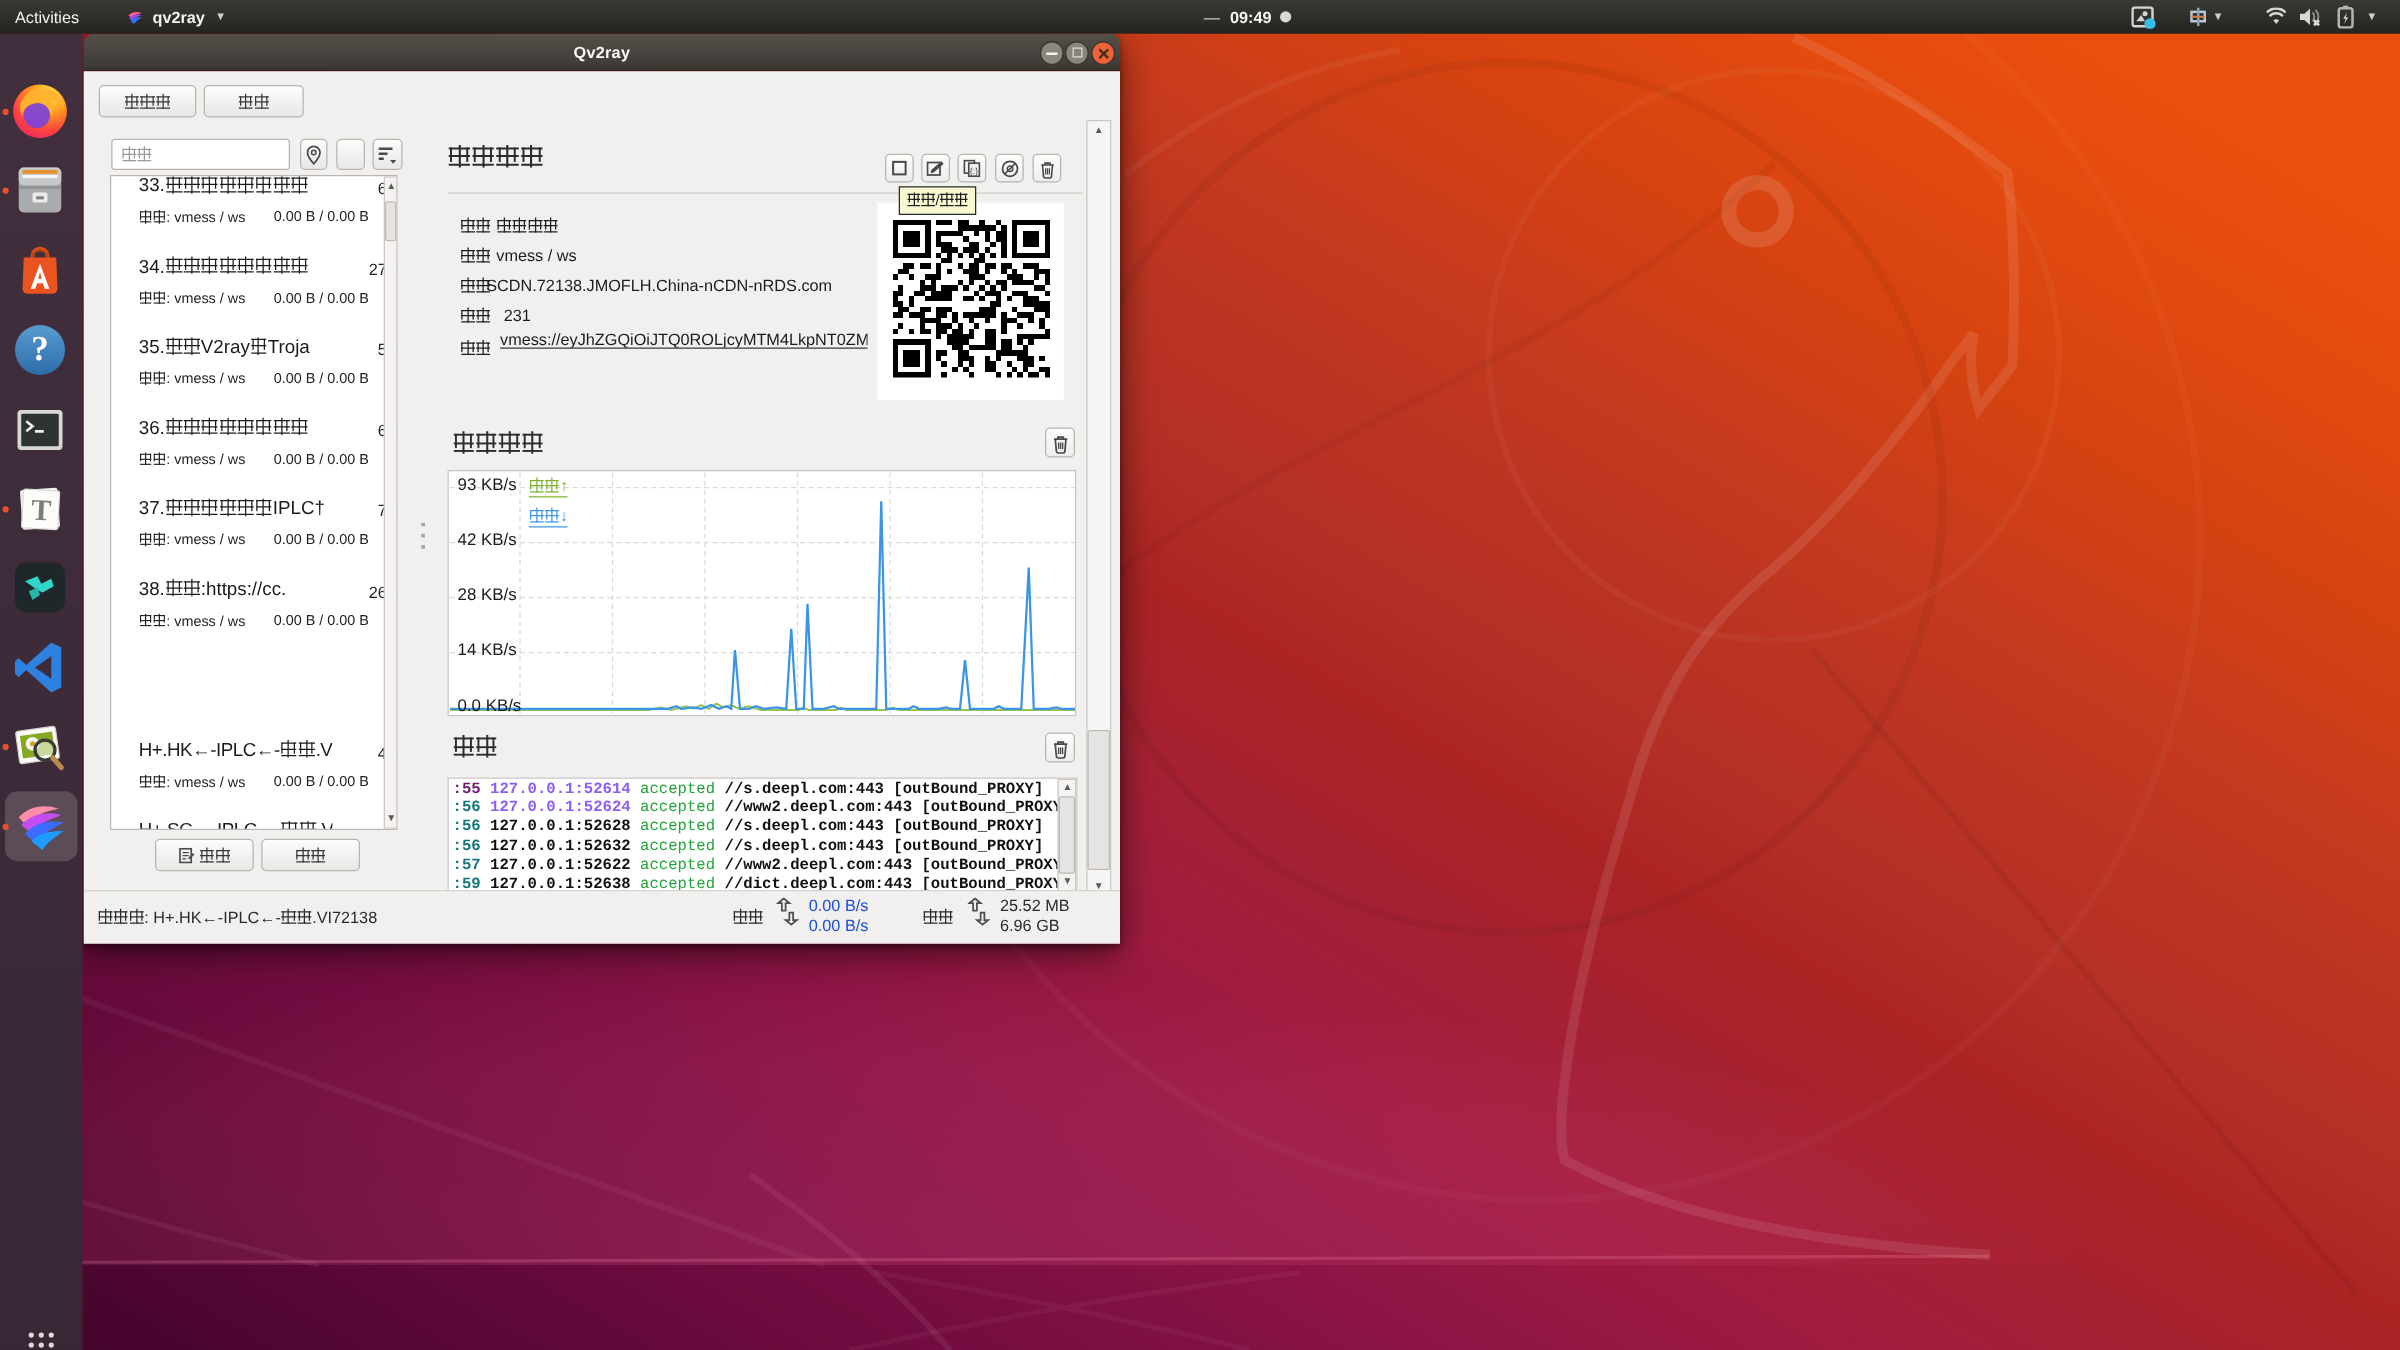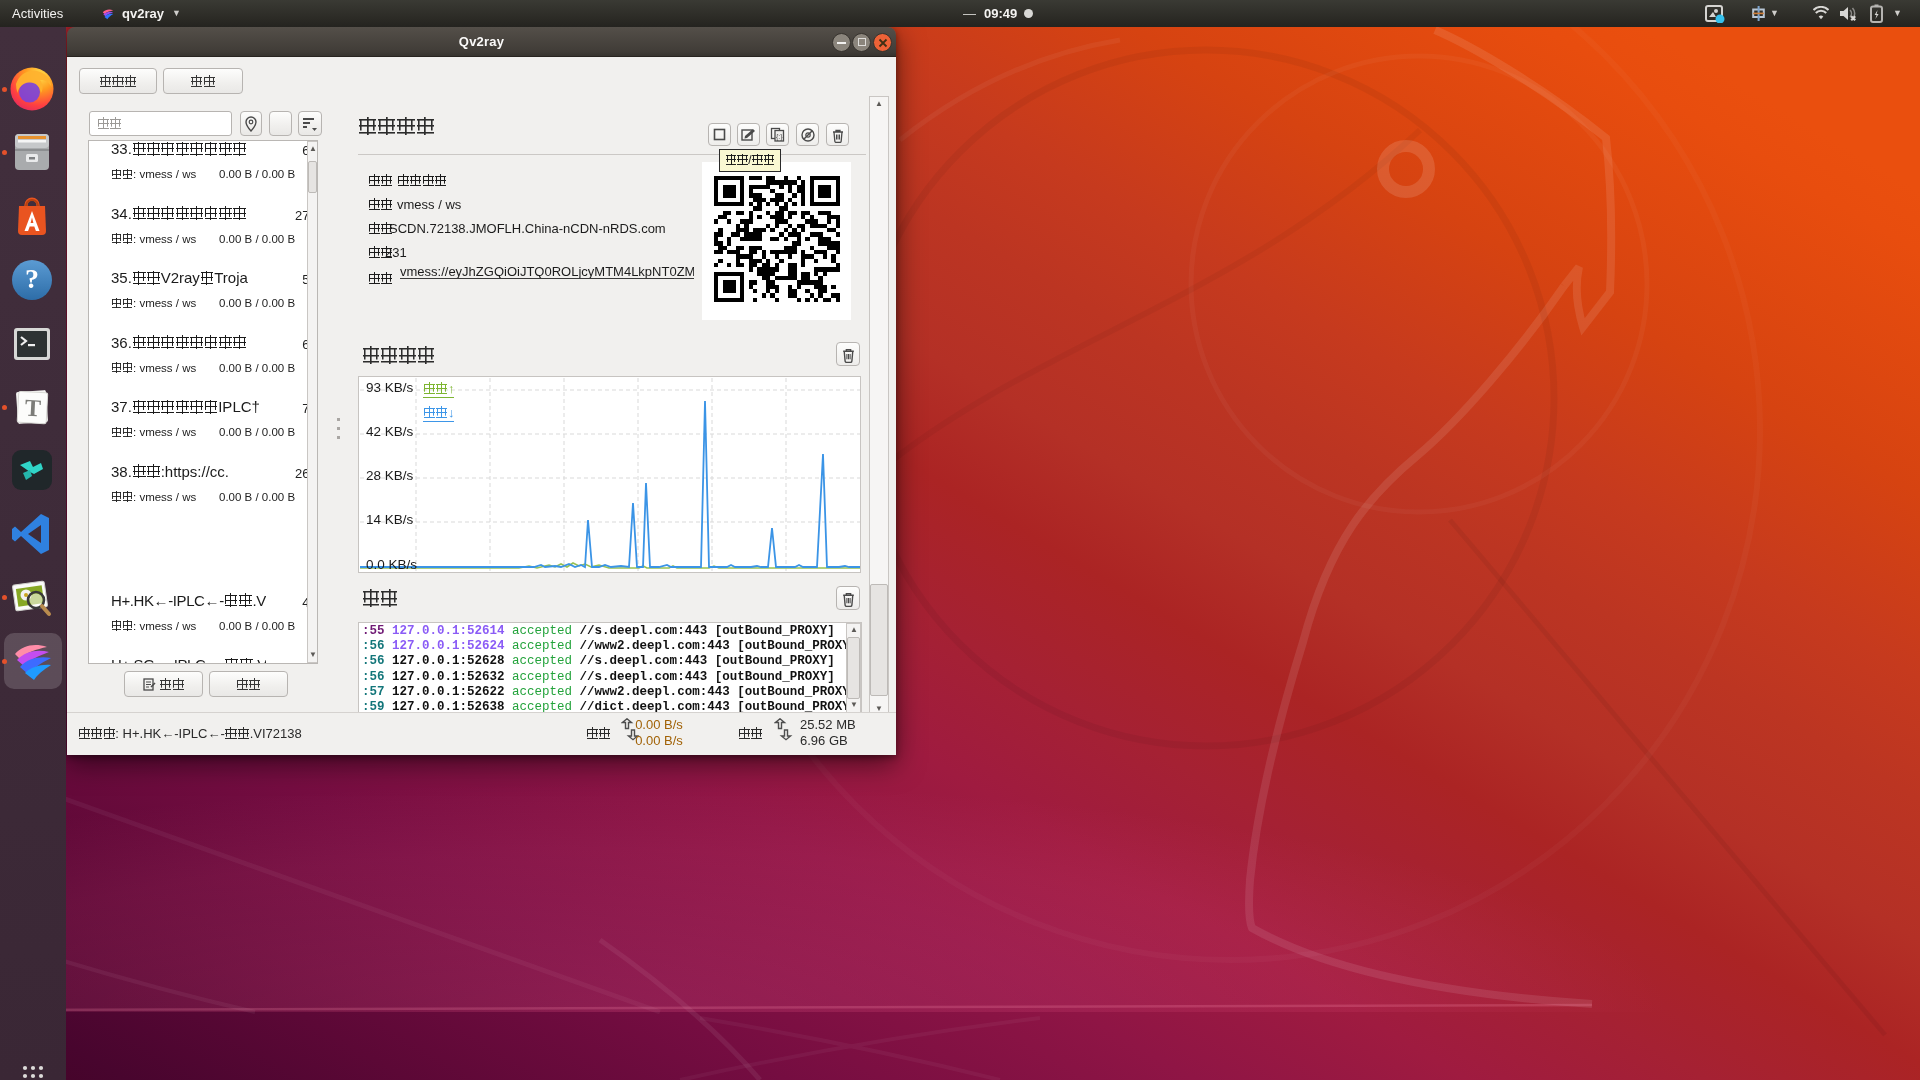--- a/index.html
+++ b/index.html
@@ -327,21 +327,21 @@
           <path d="M5.5 6.5 v5 M7 6.5 v5 M8.5 6.5 v5" stroke="#4a4a4a" stroke-width="1"></path>
         </svg></div>
       <div class="a" style="left:291px;top:97px;width:508px;height:1px;background:#cbc8c5"></div>
       <div class="row lab" style="left:301px;top:116px"><i class="z"></i><i class="z"></i></div>
       <div class="row" style="left:330px;top:116px"><i class="z"></i><i class="z"></i><i class="z"></i><i class="z"></i></div>
       <div class="row lab" style="left:301px;top:140px"><i class="z"></i><i class="z"></i></div>
       <div class="row" style="left:330px;top:140px">vmess / ws</div>
       <div class="row lab" style="left:301px;top:164px"><i class="z"></i><i class="z"></i></div>
       <div class="row" style="left:322px;top:164px">SCDN.72138.JMOFLH.China-nCDN-nRDS.com</div>
       <div class="row lab" style="left:301px;top:188px"><i class="z"></i><i class="z"></i></div>
-      <div class="row" style="left:318px;top:188px">231</div>
+      <div class="row" style="left:336px;top:188px">231</div>
       <div class="row lab" style="left:301px;top:214px"><i class="z"></i><i class="z"></i></div>
       <div class="row" style="left:333px;top:207px;width:294px;overflow:hidden;border-bottom:1px solid #3a3a3a;height:15px;line-height:15px">vmess://eyJhZGQiOiJTQ0ROLjcyMTM4LkpNT0ZMS0wh</div>
       <div class="a" style="left:635px;top:105px;width:149px;height:158px;background:#fff"></div>
 <svg class="a" style="left:647px;top:119px" width="126" height="126" viewBox="0 0 29 29" shape-rendering="crispEdges">
         <path d="M0 0h7v1H0zM8 0h3v1H8zM12 0h2v1H12zM16 0h1v1H16zM19 0h1v1H19zM22 0h7v1H22zM0 1h1v1H0zM6 1h1v1H6zM12 1h7v1H12zM20 1h1v1H20zM22 1h1v1H22zM28 1h1v1H28zM0 2h1v1H0zM2 2h3v1H2zM6 2h1v1H6zM8 2h5v1H8zM15 2h1v1H15zM17 2h1v1H17zM19 2h2v1H19zM22 2h1v1H22zM24 2h3v1H24zM28 2h1v1H28zM0 3h1v1H0zM2 3h3v1H2zM6 3h1v1H6zM8 3h1v1H8zM13 3h1v1H13zM17 3h1v1H17zM19 3h2v1H19zM22 3h1v1H22zM24 3h3v1H24zM28 3h1v1H28zM0 4h1v1H0zM2 4h3v1H2zM6 4h1v1H6zM8 4h3v1H8zM14 4h2v1H14zM18 4h1v1H18zM20 4h1v1H20zM22 4h1v1H22zM24 4h3v1H24zM28 4h1v1H28zM0 5h1v1H0zM6 5h1v1H6zM9 5h3v1H9zM13 5h3v1H13zM17 5h1v1H17zM20 5h1v1H20zM22 5h1v1H22zM28 5h1v1H28zM0 6h7v1H0zM8 6h1v1H8zM10 6h1v1H10zM12 6h1v1H12zM14 6h1v1H14zM16 6h1v1H16zM18 6h1v1H18zM20 6h1v1H20zM22 6h7v1H22zM9 7h2v1H9zM15 7h2v1H15zM2 8h2v1H2zM5 8h2v1H5zM8 8h1v1H8zM12 8h1v1H12zM14 8h2v1H14zM17 8h2v1H17zM20 8h2v1H20zM24 8h3v1H24zM1 9h2v1H1zM8 9h1v1H8zM10 9h1v1H10zM13 9h3v1H13zM17 9h1v1H17zM20 9h1v1H20zM22 9h1v1H22zM26 9h3v1H26zM0 10h1v1H0zM3 10h1v1H3zM6 10h3v1H6zM14 10h3v1H14zM21 10h3v1H21zM26 10h1v1H26zM28 10h1v1H28zM5 11h1v1H5zM7 11h1v1H7zM12 11h1v1H12zM14 11h1v1H14zM17 11h1v1H17zM19 11h2v1H19zM22 11h4v1H22zM28 11h1v1H28zM1 12h1v1H1zM5 12h3v1H5zM9 12h3v1H9zM13 12h1v1H13zM16 12h1v1H16zM18 12h1v1H18zM20 12h1v1H20zM26 12h2v1H26zM0 13h2v1H0zM4 13h2v1H4zM7 13h4v1H7zM15 13h1v1H15zM17 13h3v1H17zM22 13h3v1H22zM28 13h1v1H28zM0 14h1v1H0zM3 14h1v1H3zM6 14h5v1H6zM13 14h2v1H13zM16 14h1v1H16zM19 14h1v1H19zM21 14h1v1H21zM24 14h3v1H24zM0 15h2v1H0zM3 15h1v1H3zM18 15h2v1H18zM24 15h5v1H24zM1 16h2v1H1zM5 16h2v1H5zM8 16h3v1H8zM16 16h3v1H16zM22 16h1v1H22zM26 16h3v1H26zM0 17h2v1H0zM3 17h3v1H3zM8 17h2v1H8zM11 17h1v1H11zM13 17h6v1H13zM20 17h1v1H20zM23 17h3v1H23zM28 17h1v1H28zM5 18h4v1H5zM11 18h1v1H11zM14 18h1v1H14zM17 18h1v1H17zM20 18h3v1H20zM25 18h1v1H25zM27 18h1v1H27zM1 19h1v1H1zM5 19h1v1H5zM8 19h3v1H8zM12 19h1v1H12zM15 19h1v1H15zM20 19h1v1H20zM23 19h1v1H23zM27 19h1v1H27zM0 20h1v1H0zM3 20h1v1H3zM5 20h2v1H5zM8 20h2v1H8zM11 20h2v1H11zM14 20h1v1H14zM17 20h2v1H17zM20 20h1v1H20zM28 20h1v1H28zM8 21h1v1H8zM10 21h5v1H10zM17 21h2v1H17zM23 21h6v1H23zM0 22h7v1H0zM10 22h4v1H10zM17 22h2v1H17zM20 22h2v1H20zM23 22h1v1H23zM25 22h1v1H25zM0 23h1v1H0zM6 23h1v1H6zM11 23h2v1H11zM14 23h5v1H14zM20 23h2v1H20zM24 23h1v1H24zM0 24h1v1H0zM2 24h3v1H2zM6 24h1v1H6zM8 24h2v1H8zM12 24h2v1H12zM19 24h6v1H19zM0 25h1v1H0zM2 25h3v1H2zM6 25h1v1H6zM8 25h1v1H8zM12 25h3v1H12zM17 25h1v1H17zM19 25h1v1H19zM23 25h3v1H23zM27 25h1v1H27zM0 26h1v1H0zM2 26h3v1H2zM6 26h1v1H6zM9 26h1v1H9zM12 26h1v1H12zM14 26h1v1H14zM17 26h2v1H17zM21 26h1v1H21zM24 26h2v1H24zM0 27h1v1H0zM6 27h1v1H6zM11 27h1v1H11zM13 27h1v1H13zM17 27h2v1H17zM22 27h1v1H22zM24 27h1v1H24zM27 27h2v1H27zM0 28h7v1H0zM9 28h1v1H9zM14 28h1v1H14zM19 28h1v1H19zM21 28h1v1H21zM23 28h1v1H23zM25 28h2v1H25zM28 28h1v1H28z" fill="#000"></path>
       </svg>
       <div class="a" style="left:652px;top:92px;width:62px;height:23px;background:#f9f7d2;border:1.5px solid #2a2a2a;font-size:12px;line-height:20px;text-align:center;color:#1a1a1a;z-index:5"><i class="z"></i><i class="z"></i>/<i class="z"></i><i class="z"></i></div>
       <div class="a" style="left:270px;top:361px;width:3px;height:26px;background:linear-gradient(#a9a6a3 3px,transparent 3px) 0 0/3px 9px repeat-y"></div>
 <div class="sec" style="left:295px;top:288px"><i class="z"></i><i class="z"></i><i class="z"></i><i class="z"></i></div>
       <div class="tb" style="left:769px;top:285px;width:24px;height:24px"><svg width="15" height="16" viewBox="0 0 14 15" style="margin:4px">
@@ -395,20 +395,20 @@
 <div class="arr" style="left:808px;top:648px">▼</div>
 <div class="sbt" style="left:803px;top:527px;width:18px;height:112px"></div>
 </div>
 <div class="a" style="left:0px;top:685px;width:829px;height:43px;background:#f1f0ee;border-top:1px solid #d5d2cf">
 <div class="a" style="left:11px;top:13px;font-size:13px;color:#2a2a2a"><i class="z"></i><i class="z"></i><i class="z"></i>: H+.HK←-IPLC←-<i class="z"></i><i class="z"></i>.VI72138</div>
 <div class="a" style="left:519px;top:13px;font-size:13px;color:#2a2a2a"><i class="z"></i><i class="z"></i></div>
 <div class="a" style="left:554px;top:5px"><svg width="21" height="23" viewBox="0 0 21 23" style="vertical-align:-6px">
           <path d="M4.5 10.5 V4.5 h-3 L6 .8 10.5 4.5 h-3 v6 Z" fill="none" stroke="#4e4e4e" stroke-width="1.4"></path>
           <path d="M13.5 12 v6 h3 L12 21.7 7.5 18 h3 v-6 Z" fill="none" stroke="#4e4e4e" stroke-width="1.4"></path>
         </svg></div>
-<div class="a" style="left:564px;top:3.5px;font-size:13px;line-height:16px;color:#a16207;text-align:center;width:56px">0.00 B/s<br>0.00 B/s</div>
+<div class="a" style="left:580px;top:3.5px;font-size:13px;line-height:16px;color:#1d4ed8;text-align:left;width:56px">0.00 B/s<br>0.00 B/s</div>
 <div class="a" style="left:671px;top:13px;font-size:13px;color:#2a2a2a"><i class="z"></i><i class="z"></i></div>
 <div class="a" style="left:707px;top:5px"><svg width="21" height="23" viewBox="0 0 21 23" style="vertical-align:-6px">
           <path d="M4.5 10.5 V4.5 h-3 L6 .8 10.5 4.5 h-3 v6 Z" fill="none" stroke="#4e4e4e" stroke-width="1.4"></path>
           <path d="M13.5 12 v6 h3 L12 21.7 7.5 18 h3 v-6 Z" fill="none" stroke="#4e4e4e" stroke-width="1.4"></path>
         </svg></div>
 <div class="a" style="left:733px;top:3.5px;font-size:13px;line-height:16px;color:#2a2a2a">25.52 MB<br>6.96 GB</div>
 </div>
 </div>
 </body></html>

